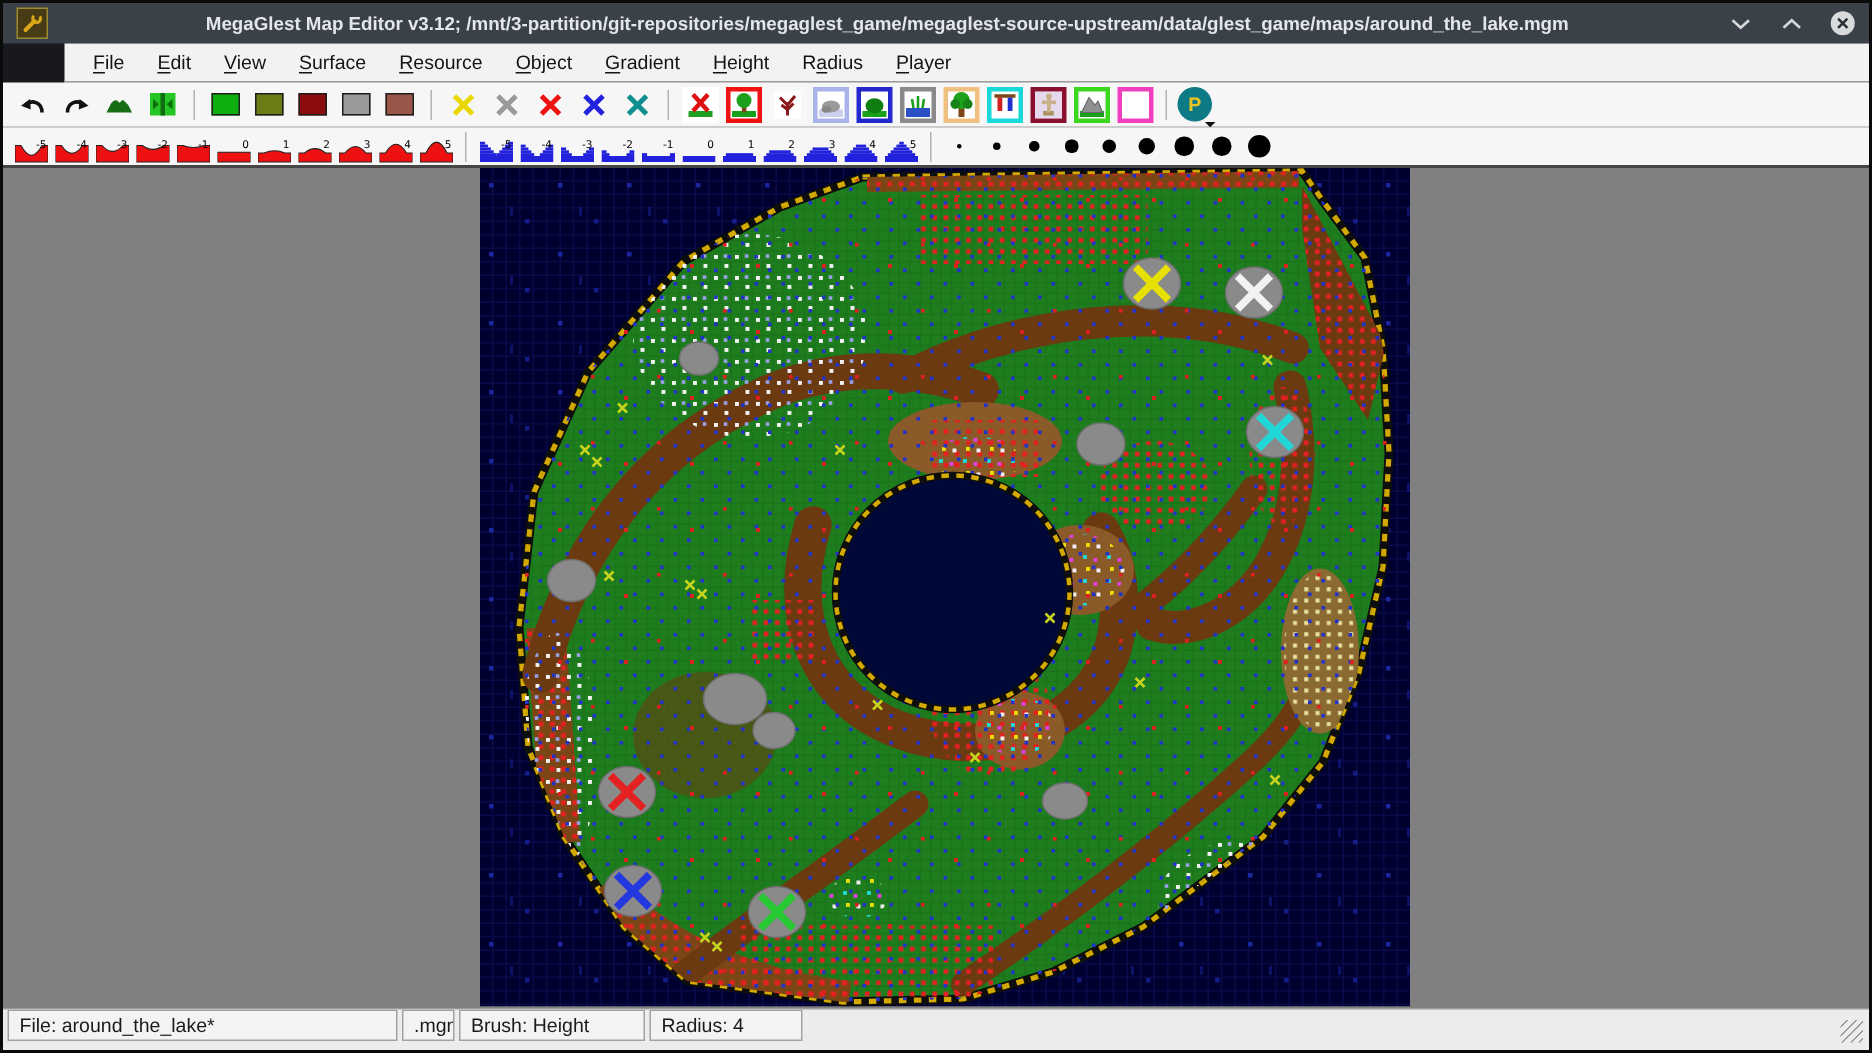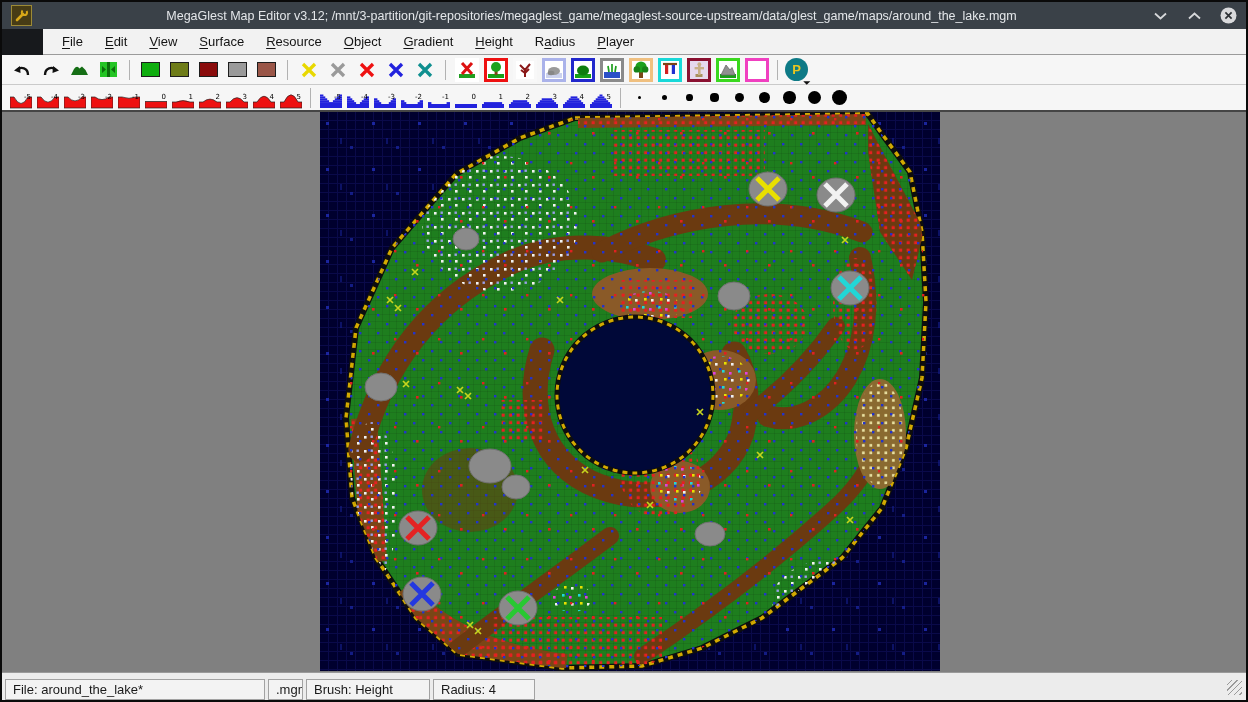--- a/index.html
+++ b/index.html
@@ -8,21 +8,21 @@
     width:1248px;height:702px;margin:0 auto;position:relative;
     border:2px solid #0a0a0a;background:#17191c;
     display:flex;flex-direction:column;
     font-family:"Liberation Sans","DejaVu Sans",sans-serif;
   }
   
   .titlebar{height:27px;flex:0 0 27px;background:#3a4148;display:flex;align-items:center;
     padding:0 9px;gap:8px;color:#e9ebed;font-size:13px;}
   .app-icon{width:21px;height:21px;flex:0 0 21px;background:#473c15;border:1px solid #9d8a35;
     display:flex;align-items:center;justify-content:center;}
-  .title-text{flex:1;text-align:center;white-space:nowrap;overflow:hidden;font-size:12.5px;color:#e4e7ea;}
+  .title-text{flex:1;text-align:center;white-space:nowrap;overflow:hidden;font-size:12.5px;color:#e4e7ea;font-weight:bold;}
   .win-controls{display:flex;align-items:center;gap:16px;}
   .win-btn{display:flex;align-items:center;justify-content:center;width:18px;height:18px;cursor:default;}
   
   .menubar{height:26px;flex:0 0 26px;background:#f2f2f2;border-bottom:1px solid #9b9b9b;
     display:flex;align-items:center;padding-left:8px;font-size:13px;color:#141414;margin-left:41px;}
   .menu-item{padding:4px 11px;}
   .menu-item u{text-underline-offset:2px;}
   
   .toolbar{background:#f6f6f6;display:flex;align-items:center;padding:1px 6px;gap:2px;}
   #toolbar-main{height:30px;flex:0 0 30px;border-bottom:1px solid #cacaca;}
@@ -37,21 +37,21 @@
     border-left:5px solid transparent;border-top:5px solid transparent;border-right:5px solid #111;
     transform:rotate(45deg);width:0;height:0;}
   .grad-btn{width:25px;height:23px;display:flex;align-items:flex-end;justify-content:center;flex:0 0 25px;}
   .radius-btn{width:23px;height:23px;display:flex;align-items:center;justify-content:center;flex:0 0 23px;}
   .radius-dot{border-radius:50%;background:#000;}
   
   .canvas{flex:1 1 auto;background:#808080;position:relative;overflow:hidden;}
   .mapwrap{position:absolute;left:318px;top:0;width:620px;height:559px;}
   
   .statusbar{height:28px;flex:0 0 28px;background:#ececec;border-top:1px solid #9a9a9a;
-    display:flex;align-items:flex-end;gap:3px;padding:0 3px;font-size:13px;color:#1a1a1a;}
+    display:flex;align-items:flex-start;gap:3px;padding:0 3px;font-size:13px;color:#1a1a1a;}
   .sb-field{height:21px;background:#f3f3f3;border:1px solid #a2a2a2;display:flex;align-items:center;
     padding:0 7px;white-space:nowrap;overflow:hidden;}
   .sb-grip{position:absolute;right:4px;bottom:5px;width:15px;height:15px;
     background:repeating-linear-gradient(135deg,transparent 0 3px,#9a9a9a 3px 4px);}
 </style>
 </head>
 <body>
 
 <div class="window">
 

